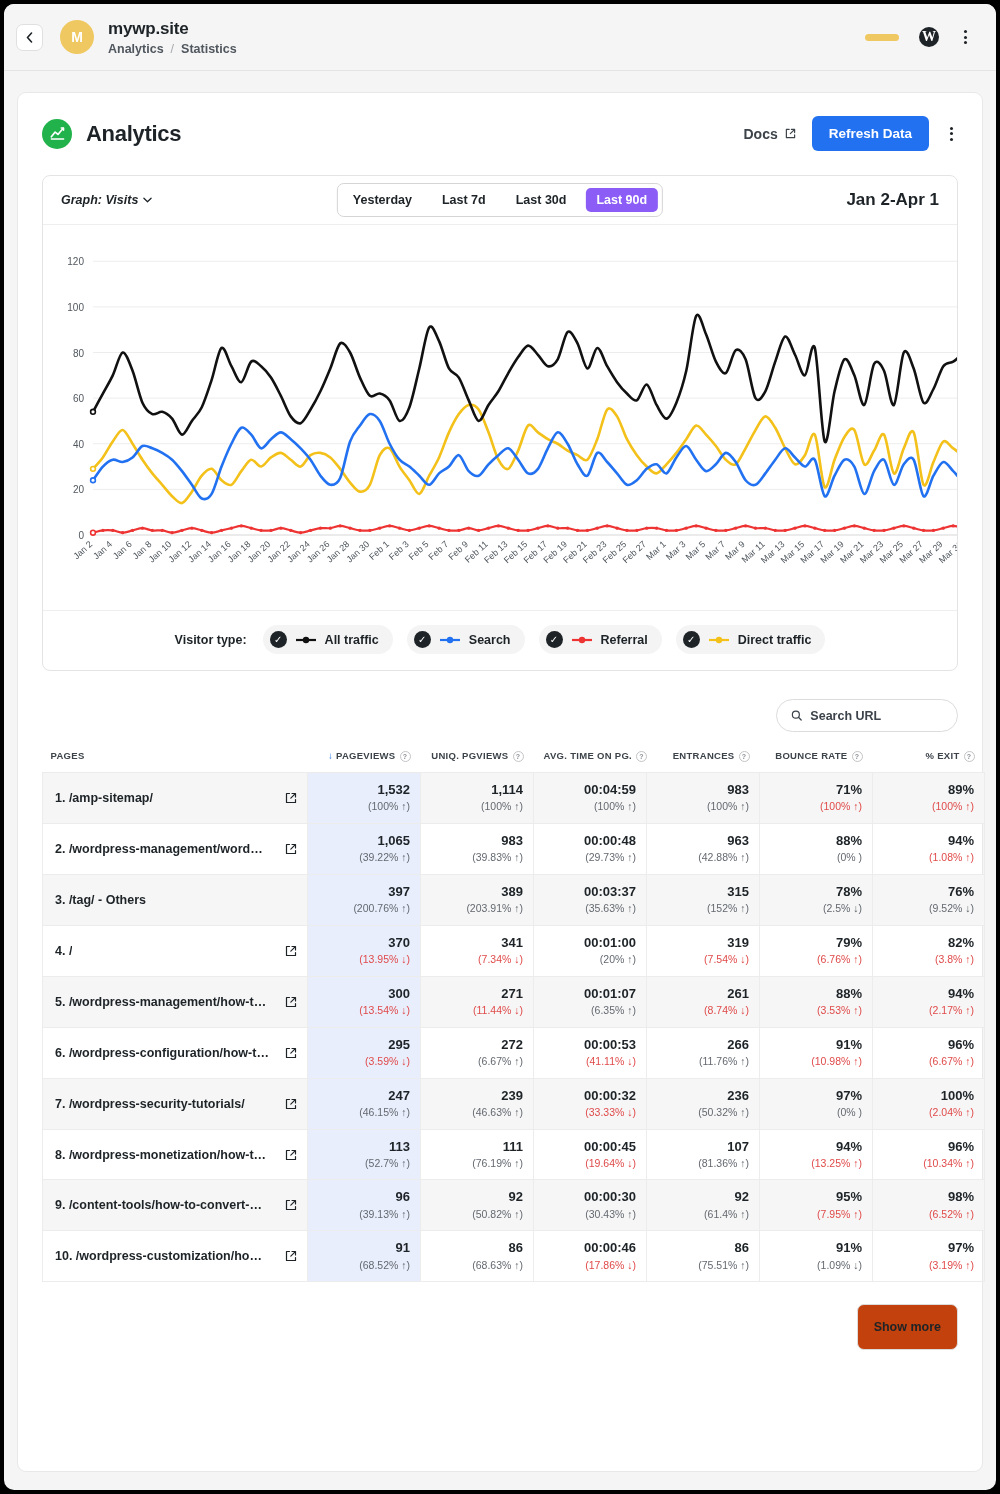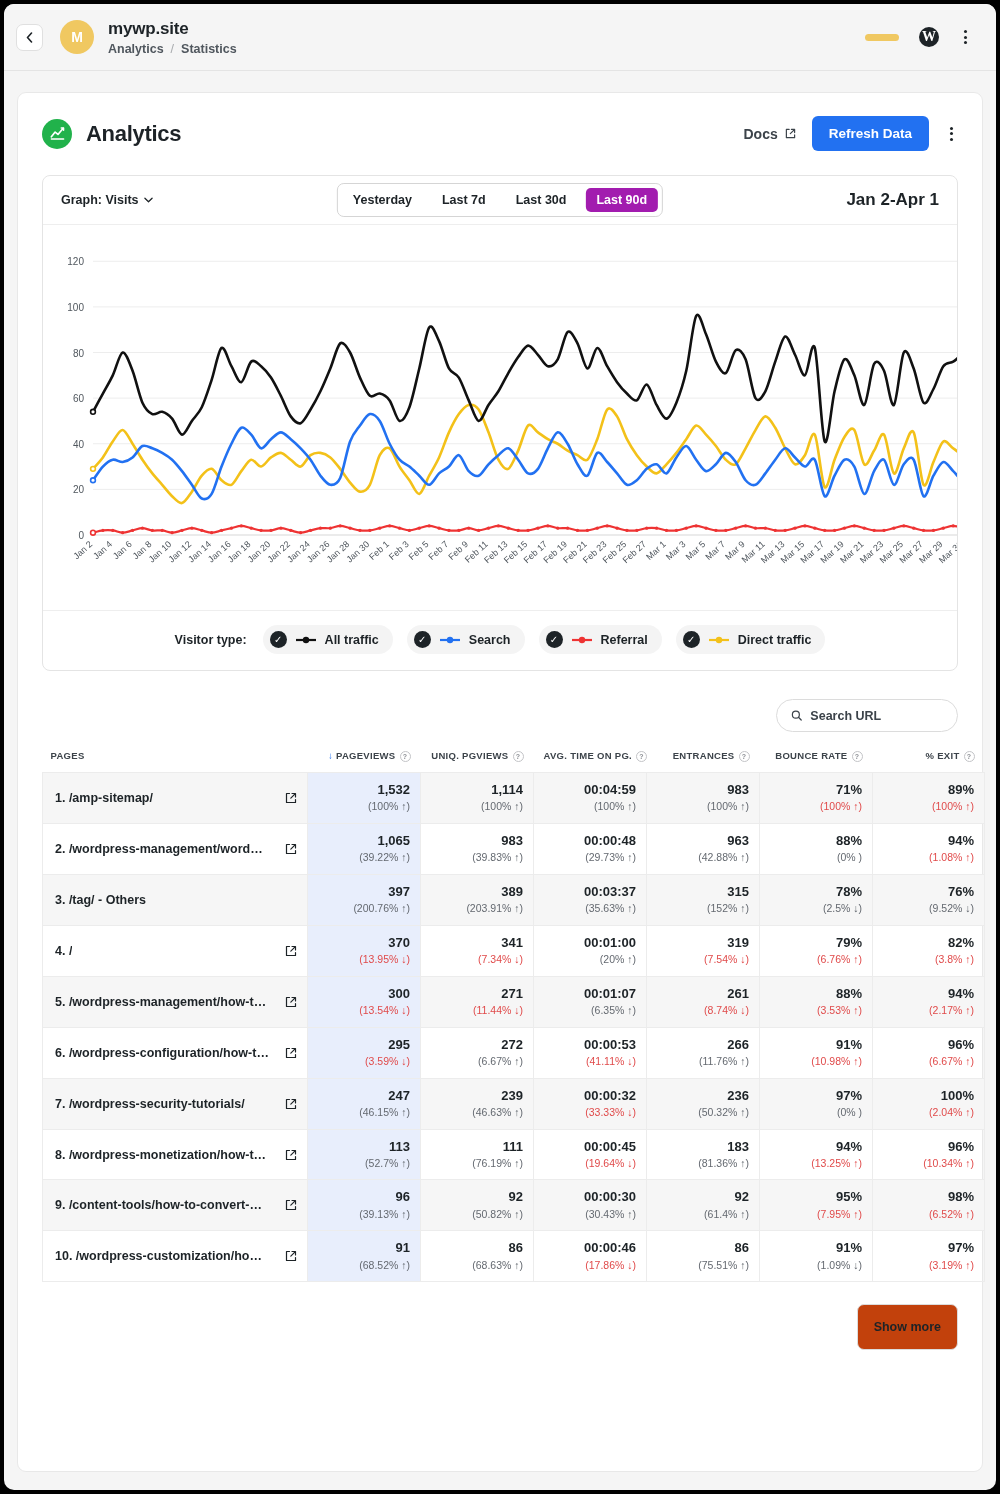--- a/index.html
+++ b/index.html
@@ -97,33 +97,33 @@
     border: 1px solid #e4e4e4;
     border-radius: 8px;
     overflow: hidden;
   }
   .graph-toolbar {
     display: flex; align-items: center;
     padding: 14px 18px;
     border-bottom: 1px solid #eee;
     position: relative;
   }
-  .graph-select { font-size: 12.5px; font-weight: bold; color: #1d2327; display: flex; align-items: center; gap: 5px; }
+  .graph-select { font-size: 12.5px; font-weight: bold; color: #1d2327; display: flex; align-items: center; gap: 5px; font-style: italic; }
   .range-group {
     position: absolute; left: 50%; transform: translateX(-50%);
     display: flex; align-items: center;
     border: 1px solid #d5d5d5; border-radius: 7px;
     padding: 4px; gap: 8px; background: #fff;
   }
   .range-btn {
     font-size: 12.5px; font-weight: bold; color: #1d2327;
     padding: 5px 11px; border-radius: 5px; border: none; background: transparent;
     font-family: inherit;
   }
-  .range-btn.active { background: #a21caf; color: #fff; }
+  .range-btn.active { background: #8b5cf6; color: #fff; }
   .date-range { margin-left: auto; font-size: 17px; font-weight: bold; color: #1d2327; }
 
   .chart-area { position: relative; height: 385px; padding: 0; }
   .legend-bar {
     display: flex; align-items: center; justify-content: center;
     gap: 14px; padding: 14px 0 16px 0;
     border-top: 1px solid #eee;
   }
   .legend-label { font-size: 12.5px; font-weight: bold; color: #1d2327; margin-right: 2px; }
   .legend-pill {
@@ -872,21 +872,21 @@
               </td>
               <td class="">
                 <span class="val">111</span>
                 <span class="delta">(76.19% ↑)</span>
               </td>
               <td class="">
                 <span class="val">00:00:45</span>
                 <span class="delta neg">(19.64% ↓)</span>
               </td>
               <td class="">
-                <span class="val">183</span>
+                <span class="val">107</span>
                 <span class="delta">(81.36% ↑)</span>
               </td>
               <td class="">
                 <span class="val">94%</span>
                 <span class="delta neg">(13.25% ↑)</span>
               </td>
               <td class="">
                 <span class="val">96%</span>
                 <span class="delta neg">(10.34% ↑)</span>
               </td>

